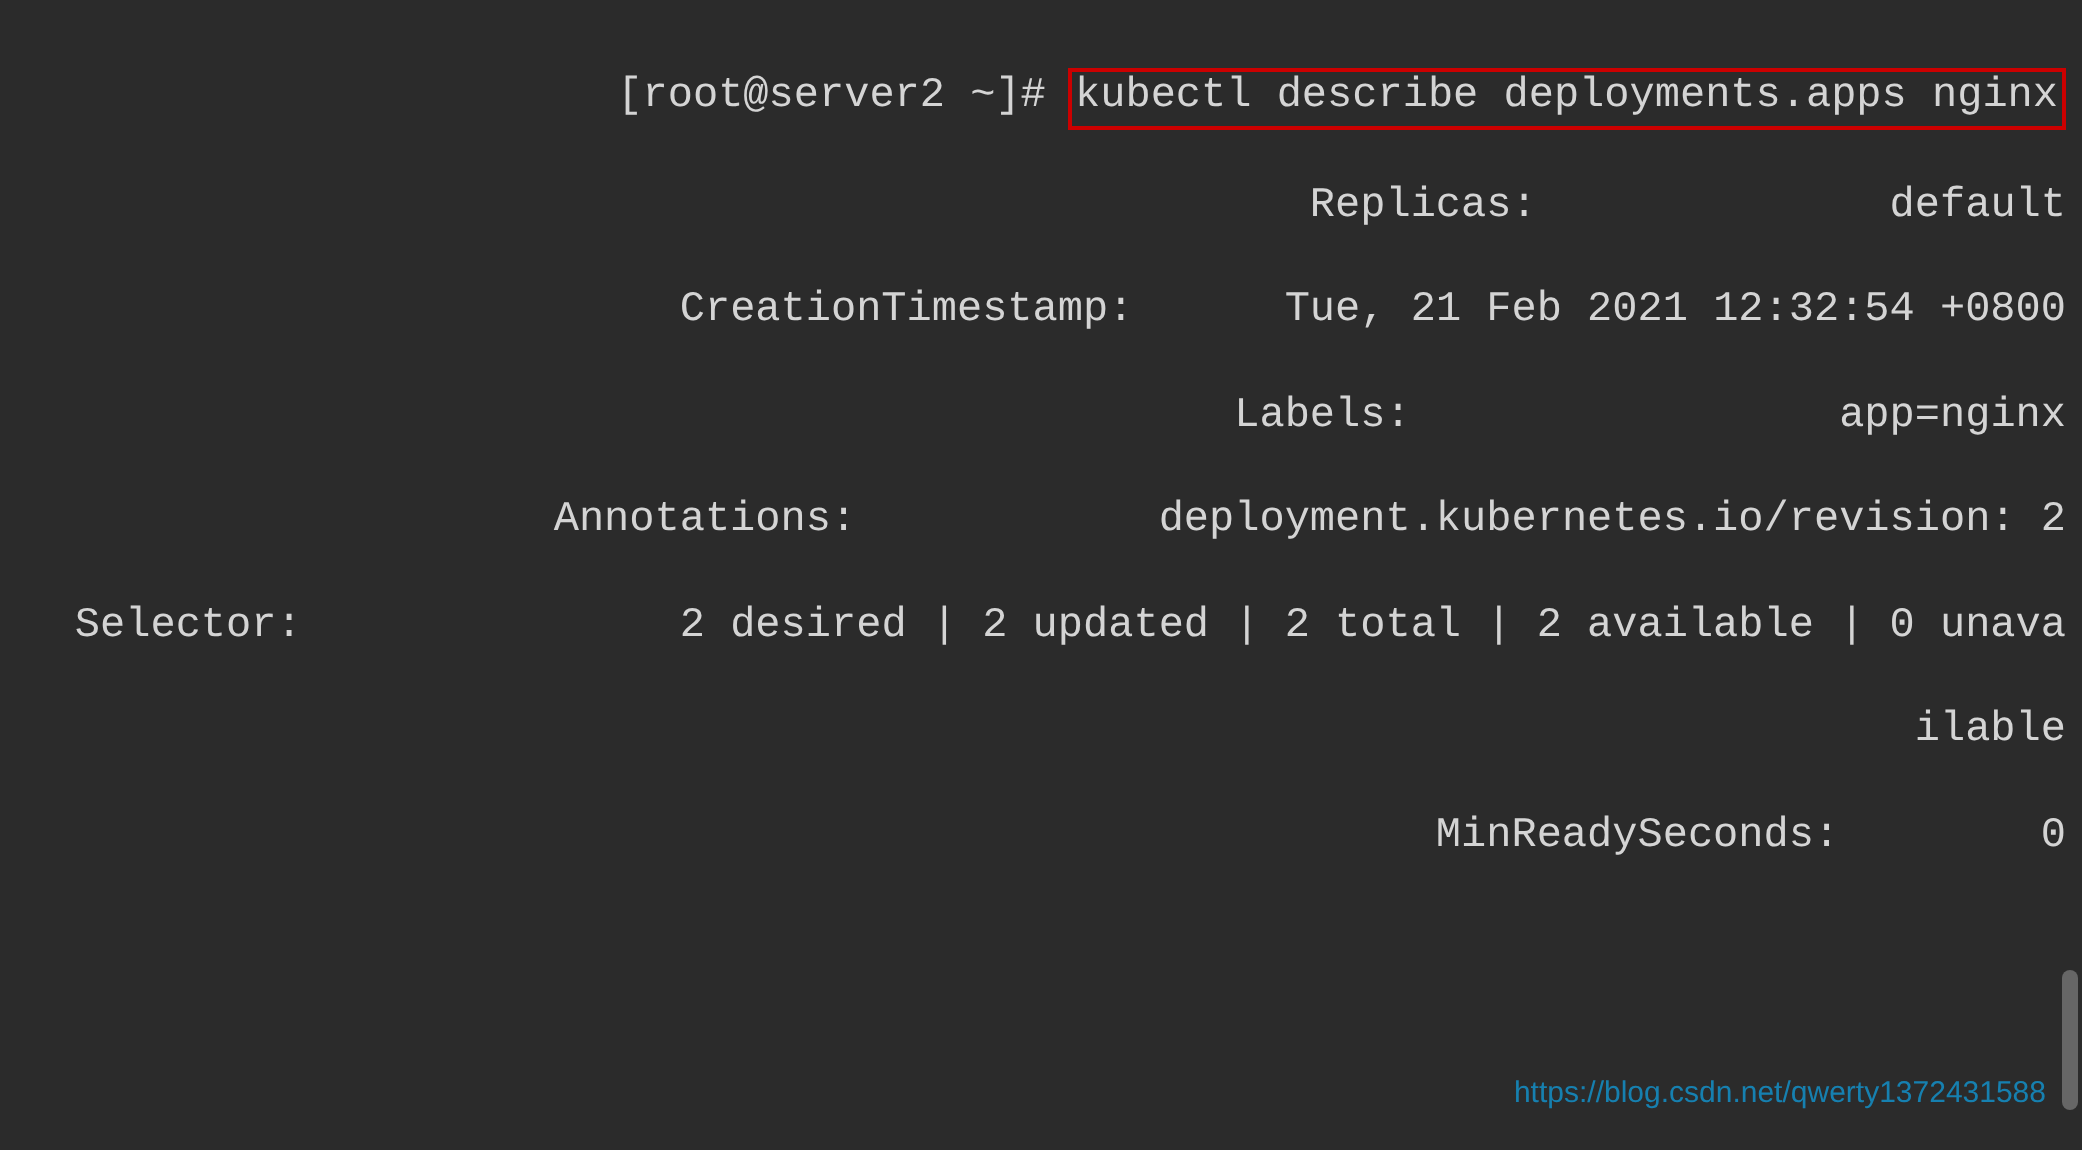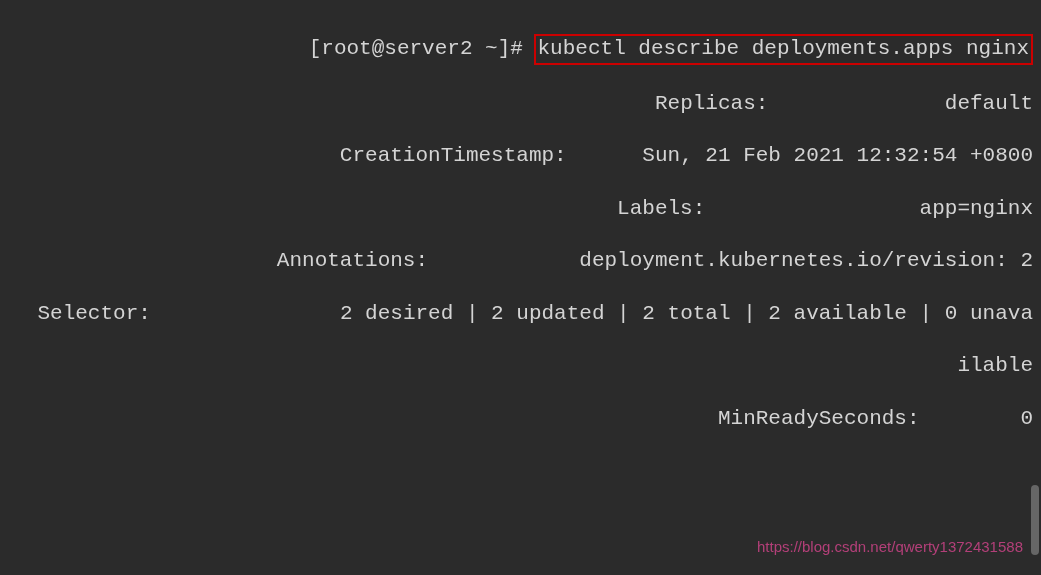--- a/index.html
+++ b/index.html
@@ -30,42 +30,42 @@
       margin-left: -2px;
     }
     .line {
       display: block;
       text-align: right;
     }
     .watermark {
       position: absolute;
       bottom: 18px;
       right: 18px;
-      color: #ec4899;
+      color: #0ea5e9;
       font-size: 15px;
       font-family: sans-serif;
       opacity: 0.7;
     }
     .scrollbar {
       position: absolute;
       right: 2px;
       top: 485px;
       width: 8px;
       height: 70px;
       background-color: #666666;
       border-radius: 4px;
     }
   </style>
 </head>
 <body>
 
 <div class="terminal">
 <span class="line"><span>[root@server2 ~]# </span><span class="command-highlight">kubectl describe deployments.apps nginx</span></span>
 <span class="line"><span>Replicas:</span>              <span>default</span></span>
-<span class="line"><span>CreationTimestamp:</span>      <span>Sun, 21 Feb 2021 12:32:54 +0800</span></span>
+<span class="line"><span>CreationTimestamp:</span>      <span>Tue, 21 Feb 2021 12:32:54 +0800</span></span>
 <span class="line"><span>Labels:</span>                 <span>app=nginx</span></span>
 <span class="line"><span>Annotations:</span>            <span>deployment.kubernetes.io/revision: 2</span></span>
 <span class="line"><span>Selector:</span>               <span>2 desired | 2 updated | 2 total | 2 available | 0 unava</span></span>
 <span class="line">ilable</span>
 <span class="line"><span>MinReadySeconds:</span>        <span>0</span></span>
 
 
 
 
 

